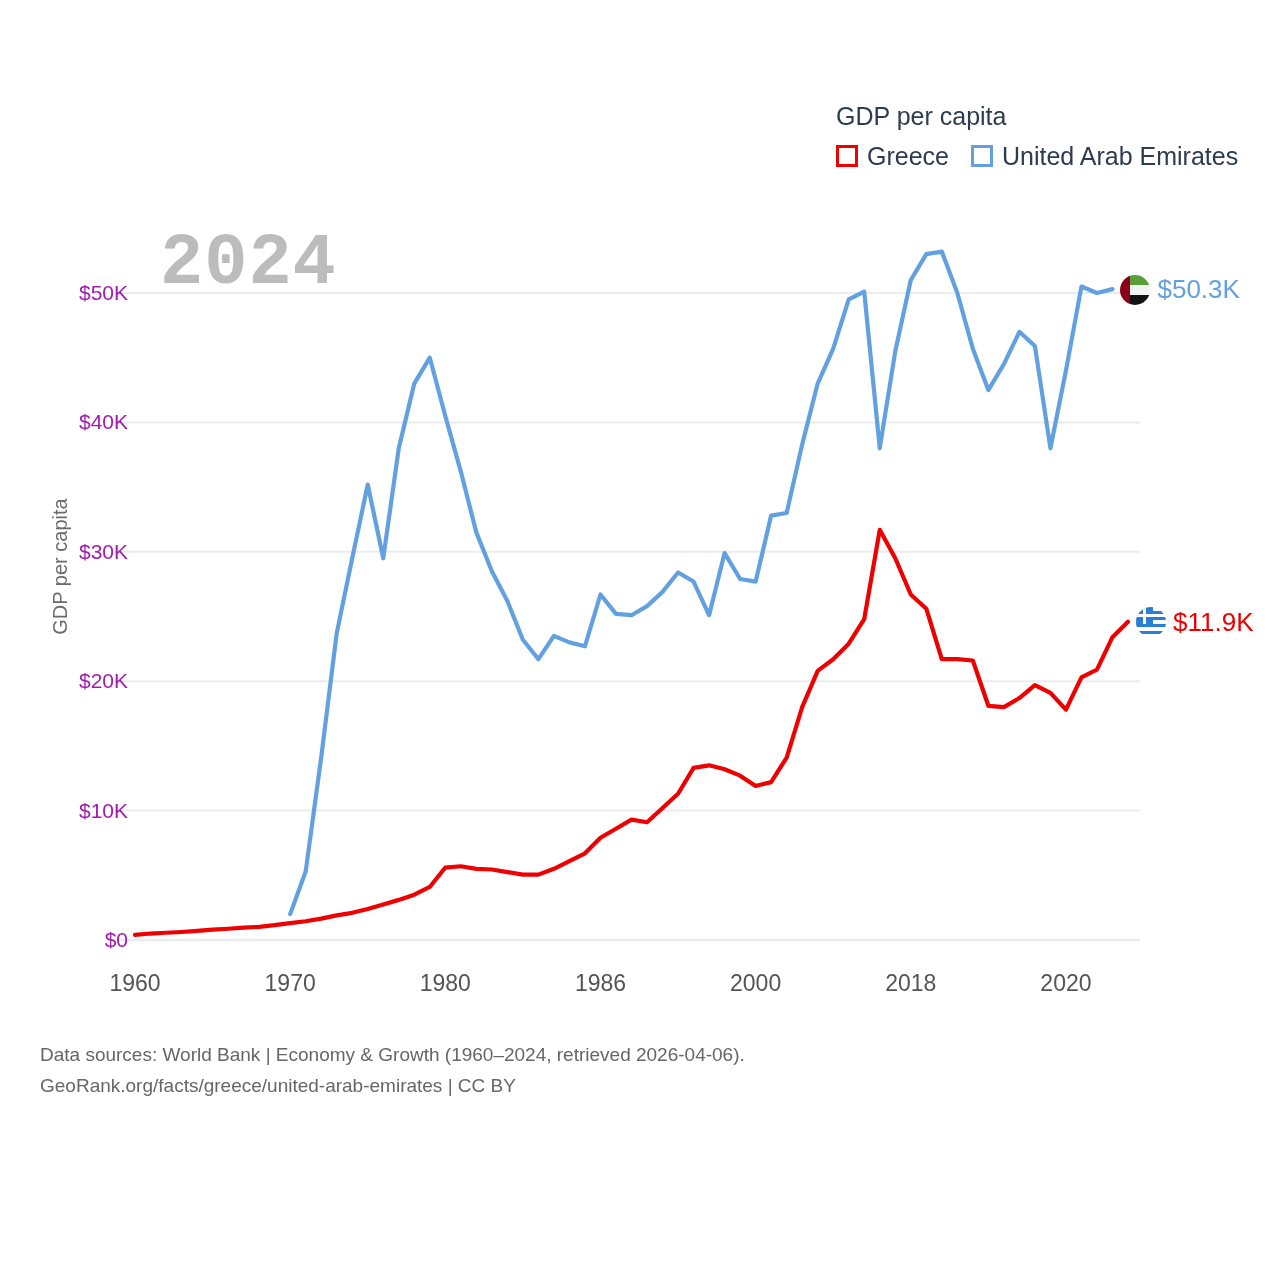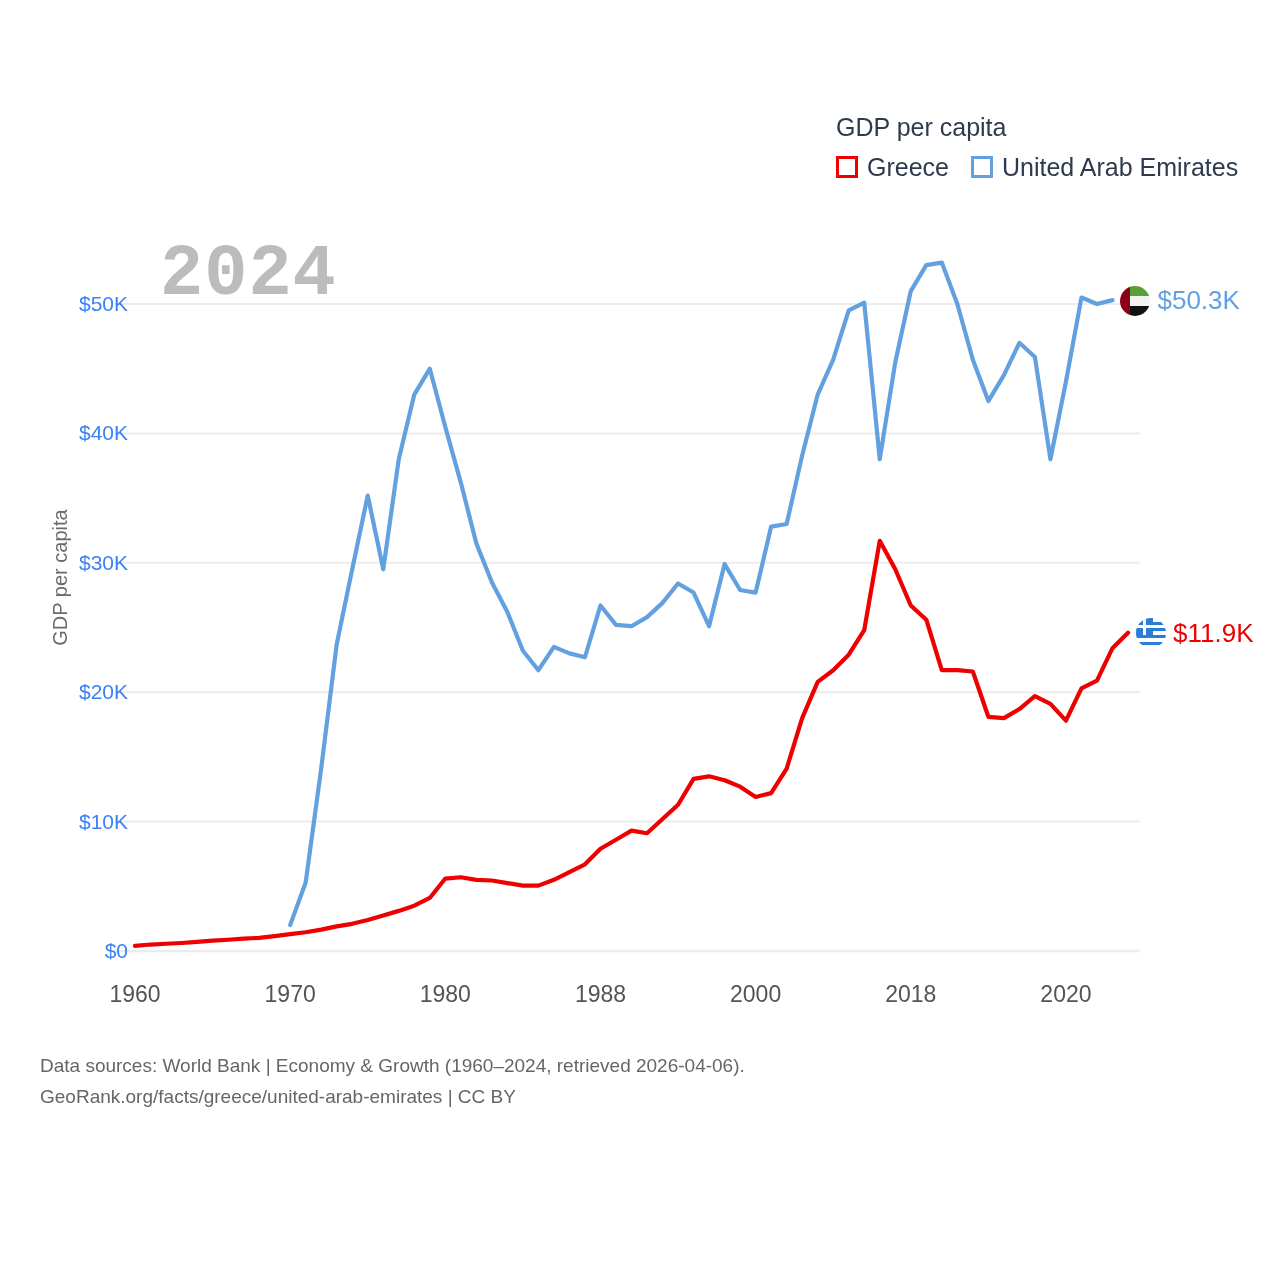--- a/index.html
+++ b/index.html
@@ -10,21 +10,21 @@
   body {
     width: 1280px;
     height: 1280px;
     font-family: "Liberation Sans", sans-serif;
     color: #2e3a4d;
     overflow: hidden;
     position: relative;
   }
   #chart-root {
     position: absolute;
-    left: 0; top: 11px;
+    left: 0; top: 0;
     width: 1280px;
     height: 1136px;
   }
   .legend-block {
     position: absolute;
     left: 836px;
     top: 100px;
     width: 420px;
   }
   .legend-title {
@@ -81,21 +81,21 @@
     transform: rotate(-90deg);
     font-size: 20px;
     color: #6b6b6b;
   }
 
   .ytick {
     position: absolute;
     right: 0;
     text-align: right;
     font-size: 21px;
-    color: #3b82f6;
+    color: #a21caf;
     transform: translateY(-50%);
     white-space: nowrap;
   }
   .ytick-wrap {
     position: absolute;
     left: 0;
     width: 128px;
     top: 0;
     height: 1280px;
   }
@@ -199,21 +199,21 @@
       <div class="ytick" style="top: 681.2px;">$20K</div>
       <div class="ytick" style="top: 551.8px;">$30K</div>
       <div class="ytick" style="top: 422.4px;">$40K</div>
       <div class="ytick" style="top: 293px;">$50K</div>
     </div>
 
   <div id="xtick-wrap">
       <div class="xtick" style="left: 135px;">1960</div>
       <div class="xtick" style="left: 290.156px;">1970</div>
       <div class="xtick" style="left: 445.312px;">1980</div>
-      <div class="xtick" style="left: 600.469px;">1988</div>
+      <div class="xtick" style="left: 600.469px;">1986</div>
       <div class="xtick" style="left: 755.625px;">2000</div>
       <div class="xtick" style="left: 910.781px;">2018</div>
       <div class="xtick" style="left: 1065.94px;">2020</div>
     </div>
 
   <div class="end-label" id="end-uae" style="left: 1120.48px; top: 274.118px;">
     <span class="flag-dot flag-uae">
       <span class="band-g"></span>
         <span class="band-w"></span>
         <span class="band-b"></span>

